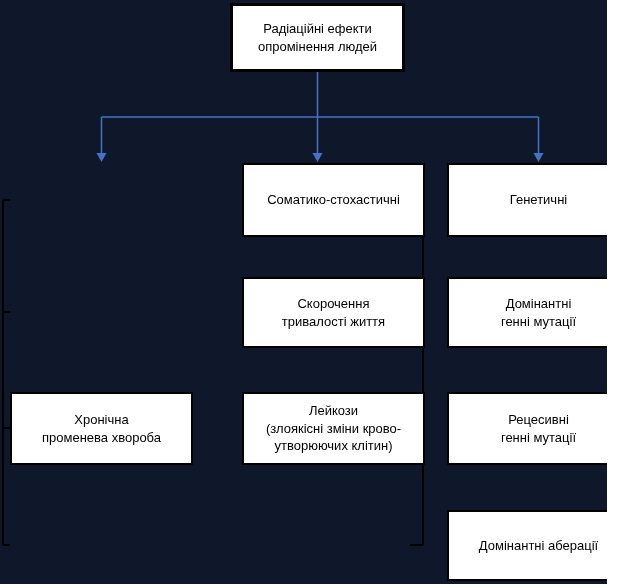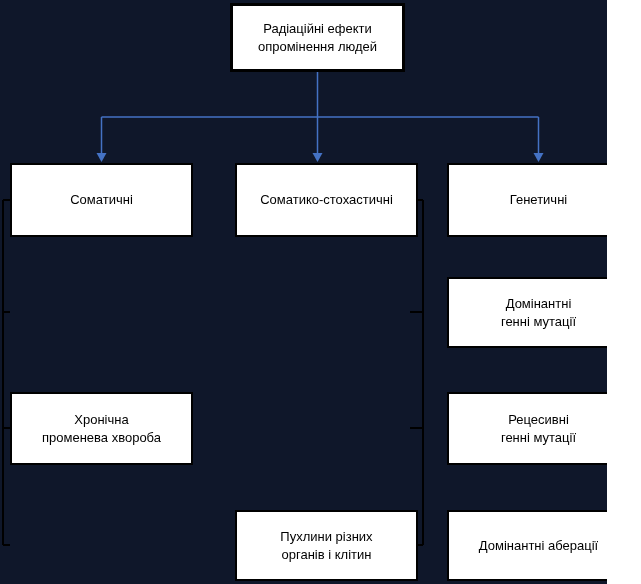--- a/index.html
+++ b/index.html
@@ -38,21 +38,21 @@
   .node .label {
     white-space: pre-line;
     padding: 2px 6px;
   }
   .node.root {
     border-width: 3px;
     left: 230px; top: 3px; width: 175px; height: 69px;
   }
   
   .c0 { left: 10px;  width: 183px; }
-  .c1 { left: 235px; width: 183px; justify-content: center; }
+  .c1 { left: 242px; width: 183px; justify-content: center; }
   .c2 { left: 447px; width: 183px; justify-content: center; }
   
   .r-head { top: 163px; height: 74px; }
   .r1 { top: 277px; height: 71px; }
   .r2 { top: 392px; height: 73px; }
   .r3 { top: 510px; height: 71px; }
 </style>
 </head>
 <body>
 
@@ -72,38 +72,40 @@
     <path d="M423 200 V545 M410 200 H423 M410 312 H423 M410 428 H423 M410 545 H423" fill="none" stroke-width="2" stroke="#000000"></path>
 
     <path d="M638 200 V545 M630 200 H638 M630 312 H638 M630 428 H638 M630 545 H638" fill="none" stroke-width="2" stroke="#000000"></path>
   </svg>
 
   <div class="node root">
     <span class="label">Радіаційні ефекти
 опромінення людей</span>
   </div>
 
-  <div class="node c0 r-head">
-    <span class="label">Соматичні</span>
-  </div>
   <div class="node c1 r-head">
     <span class="label">Соматико-стохастичні</span>
   </div>
   <div class="node c2 r-head">
     <span class="label">Генетичні</span>
   </div>
 
   <div class="node c0 r2">
     <span class="label">Хронічна
 променева хвороба</span>
   </div>
 
-  <div class="node c1 r3">
-    <span class="label">Пухлини різних
-органів і клітин</span>
+  <div class="node c1 r1">
+    <span class="label">Скорочення
+тривалості життя</span>
+  </div>
+  <div class="node c1 r2">
+    <span class="label">Лейкози
+(злоякісні зміни крово-
+утворюючих клітин)</span>
   </div>
 
   <div class="node c2 r1">
     <span class="label">Домінантні
 генні мутації</span>
   </div>
   <div class="node c2 r2">
     <span class="label">Рецесивні
 генні мутації</span>
   </div>

